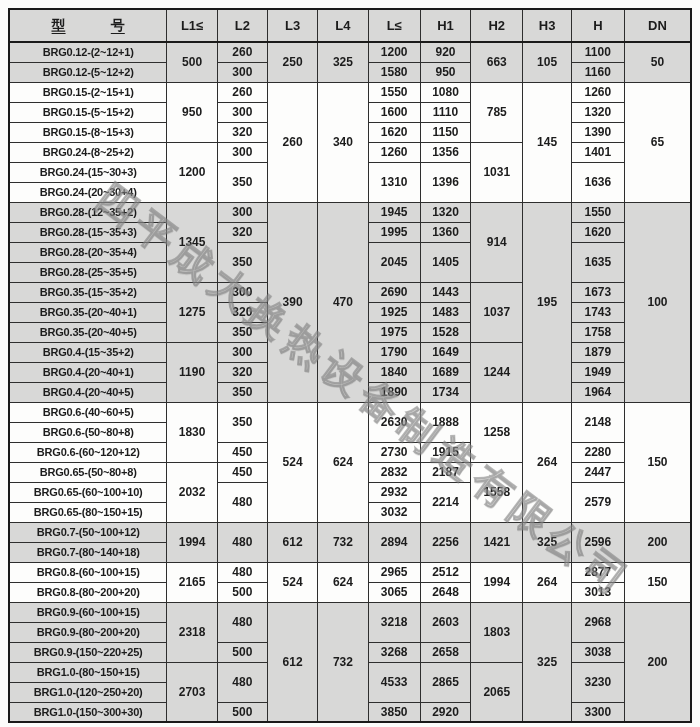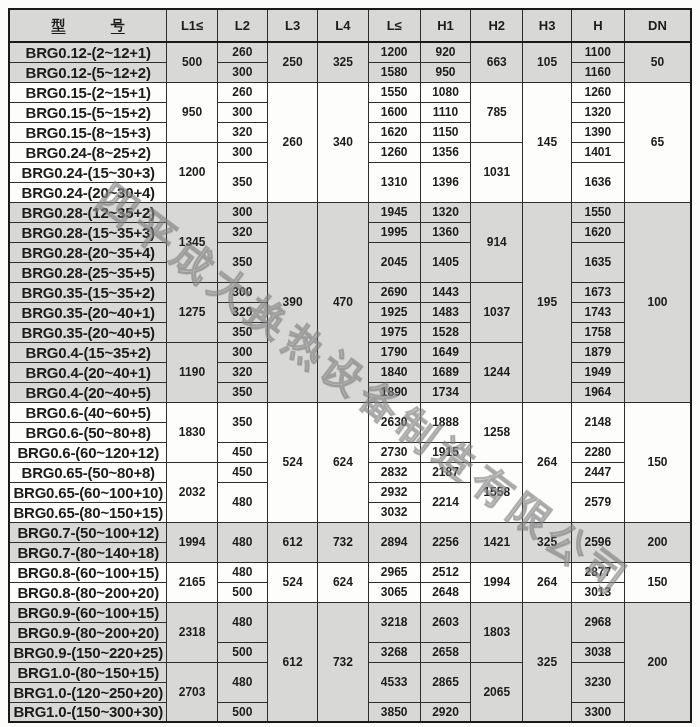--- a/index.html
+++ b/index.html
@@ -35,21 +35,21 @@
   }
   thead th {
     height:33px;
     background:#d8d8d7;
     border-bottom:2px solid #1a1a1a;
     font-size:13px;
   }
   tbody tr { height:20px; }
   tbody td { background:#fdfdfc; }
   tbody tr.gray td { background:#d8d8d7; }
-  td.model { font-size:15px; letter-spacing:-0.2px; }
+  td.model { font-size:11px; letter-spacing:-0.2px; }
   .mh {
     display:flex;
     justify-content:space-around;
     align-items:center;
     padding:0 18px;
   }
   .mh span {
     text-decoration:underline;
     text-underline-offset:3px;
     font-size:14px;

